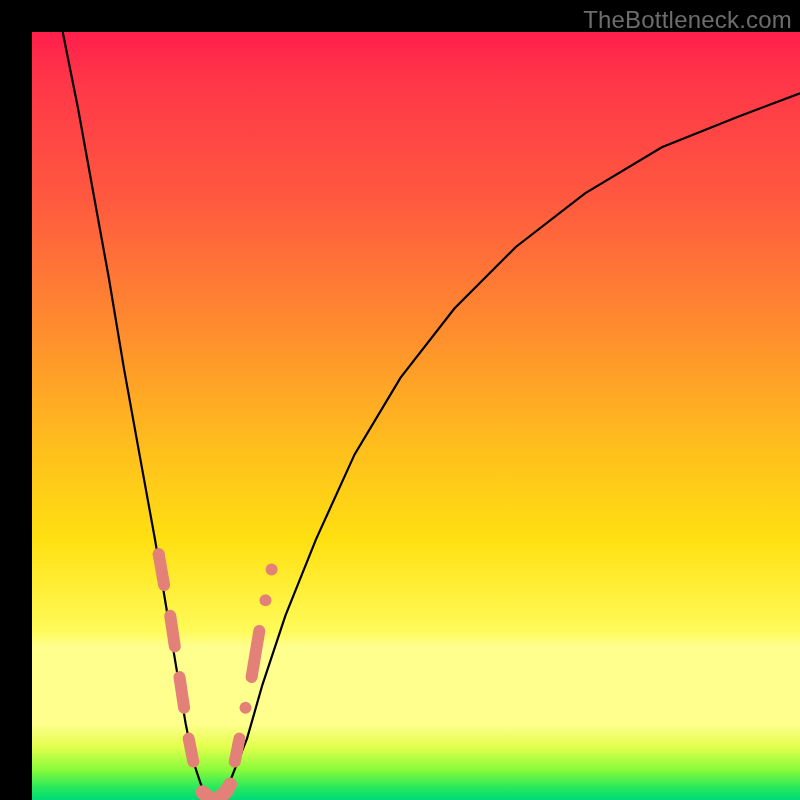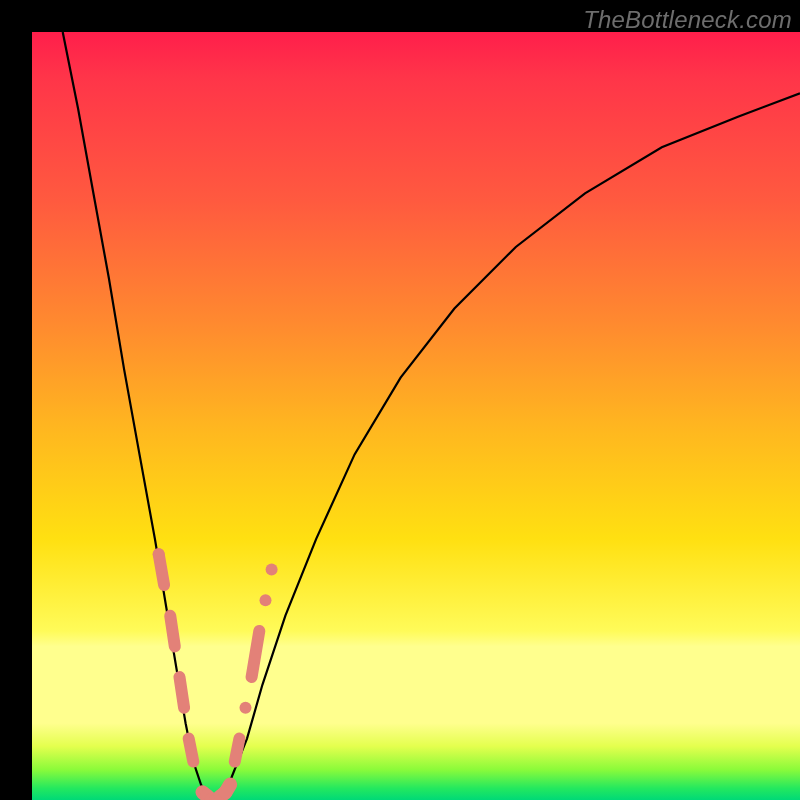--- a/index.html
+++ b/index.html
@@ -9,21 +9,20 @@
     height: 800px;
     overflow: hidden;
     background: #000;
     font-family: Arial, Helvetica, sans-serif;
   }
   .frame {
     position: relative;
     width: 800px;
     height: 800px;
     background: #000;
-    font-style: italic;
   }
   .plot-area {
     position: absolute;
     left: 32px;
     top: 32px;
     width: 768px;
     height: 768px;
     
     background:
       linear-gradient(to bottom,

